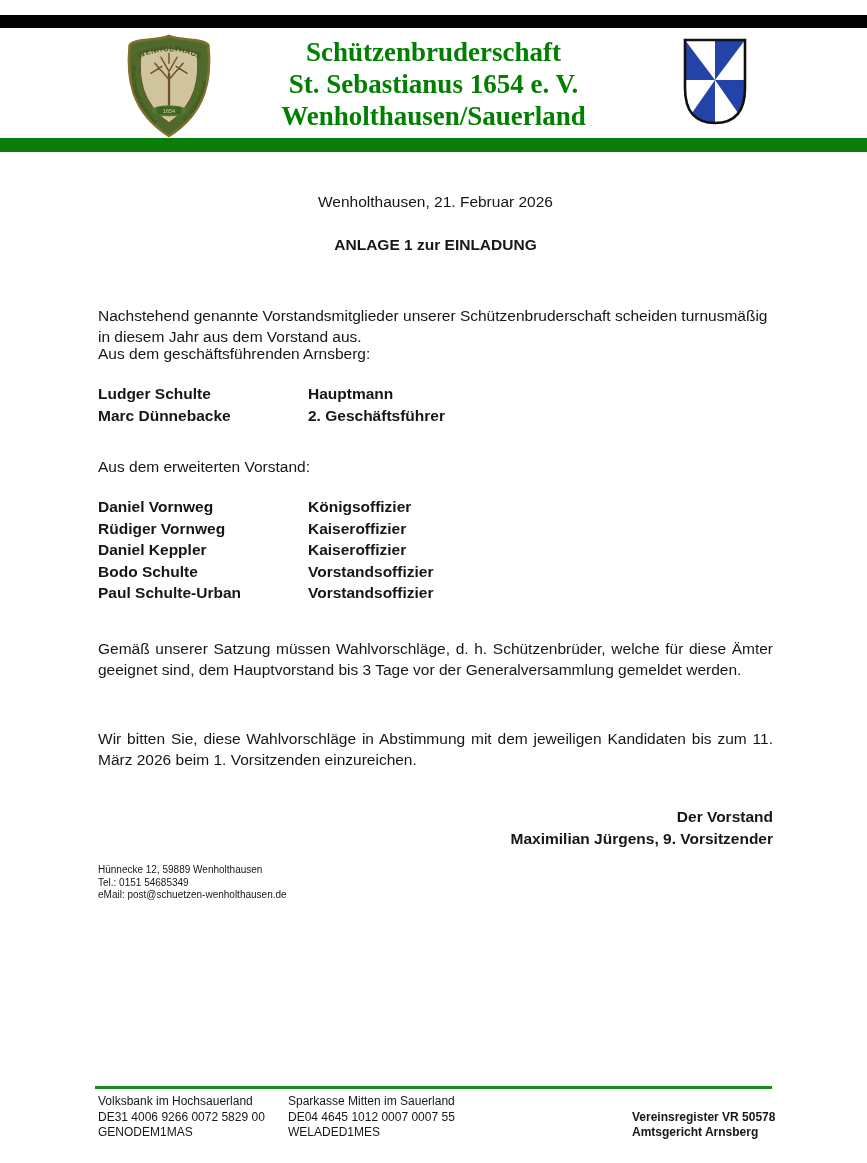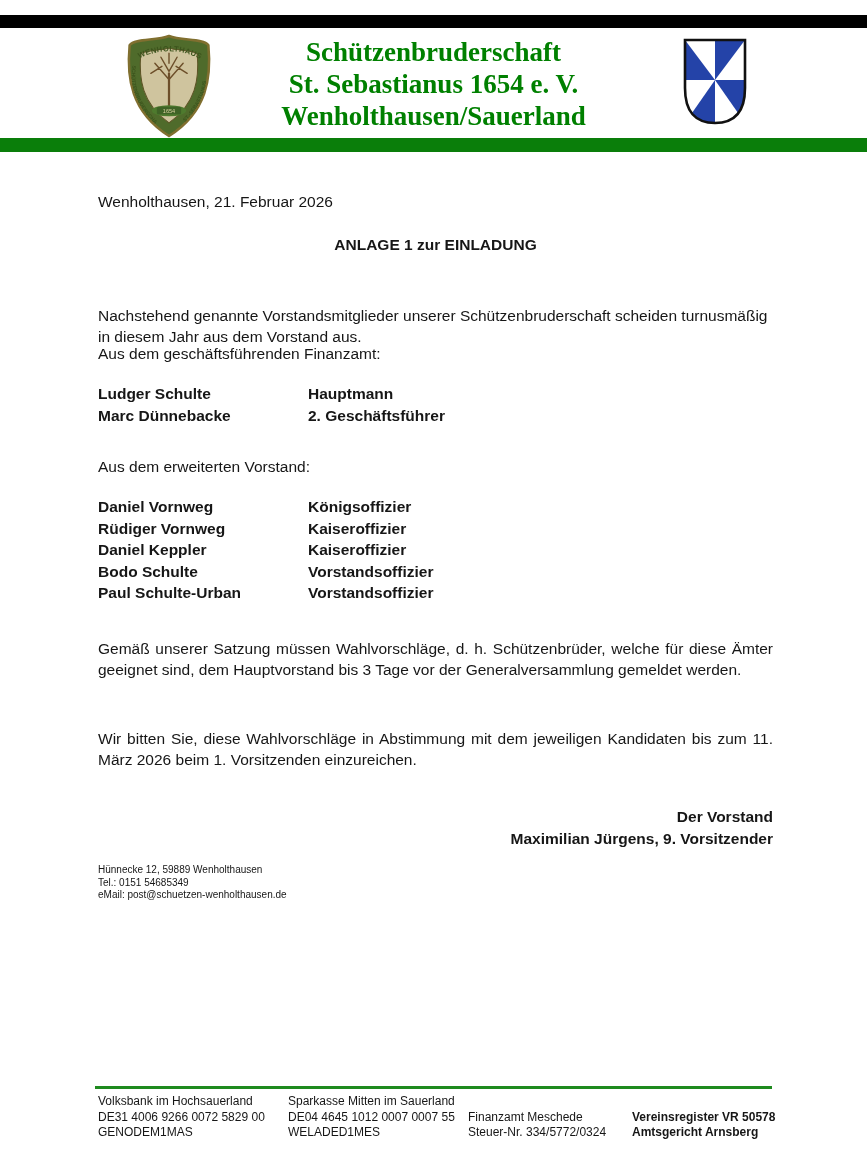--- a/index.html
+++ b/index.html
@@ -19,21 +19,21 @@
     position:absolute;left:96px;top:36px;width:675px;
     text-align:center;
     font-family:"Liberation Serif", serif;
     font-weight:bold;
     font-size:27px;line-height:32px;
     color:#008000;
   }
   .shield{position:absolute;left:681px;top:36px;width:68px;height:91px;}
 
   .content{position:absolute;left:98px;width:675px;font-size:15.5px;line-height:21.5px;}
-  .dateline{top:191px;text-align:left;}
+  .dateline{top:191px;text-align:center;}
   .subject{top:234px;text-align:center;font-weight:bold;}
   .intro{top:289px;}
   .sec1-heading{top:343px;}
   .sec1-list{top:383px;}
   .sec2-heading{top:456px;}
   .sec2-list{top:496px;}
   .member-row{display:flex;font-weight:bold;}
   .member-row .m-name{width:210px;flex:0 0 210px;}
   .para-justify{text-align:justify;}
   .para1{top:622px;}
@@ -104,21 +104,21 @@
   </svg>
 
   <div class="bar-green"></div>
 
   <div class="content dateline">Wenholthausen, 21. Februar 2026</div>
 
   <div class="content subject">ANLAGE 1 zur EINLADUNG</div>
 
   <p class="content intro">Nachstehend genannte Vorstandsmitglieder unserer Schützenbruderschaft scheiden turnusmäßig in diesem Jahr aus dem Vorstand aus.</p>
 
-  <div class="content sec1-heading">Aus dem geschäftsführenden Finanzamt:</div>
+  <div class="content sec1-heading">Aus dem geschäftsführenden Arnsberg:</div>
 
   <div class="content sec1-list">
     <div class="member-row">
       <span class="m-name">Ludger Schulte</span>
       <span class="m-role">Hauptmann</span>
     </div>
     <div class="member-row">
       <span class="m-name">Marc Dünnebacke</span>
       <span class="m-role">2. Geschäftsführer</span>
     </div>
@@ -171,23 +171,19 @@
     <div>DE31 4006 9266 0072 5829 00</div>
     <div>GENODEM1MAS</div>
   </div>
 
   <div class="footer-col c2">
     <div>Sparkasse Mitten im Sauerland</div>
     <div>DE04 4645 1012 0007 0007 55</div>
     <div>WELADED1MES</div>
   </div>
 
-  <div class="footer-col c3">
-    <div>Finanzamt Meschede</div>
-    <div>Steuer-Nr. 334/5772/0324</div>
-  </div>
 
   <div class="footer-col c4">
     <div>Vereinsregister VR 50578</div>
     <div>Amtsgericht Arnsberg</div>
   </div>
 
 </div>
 
 </body></html>

